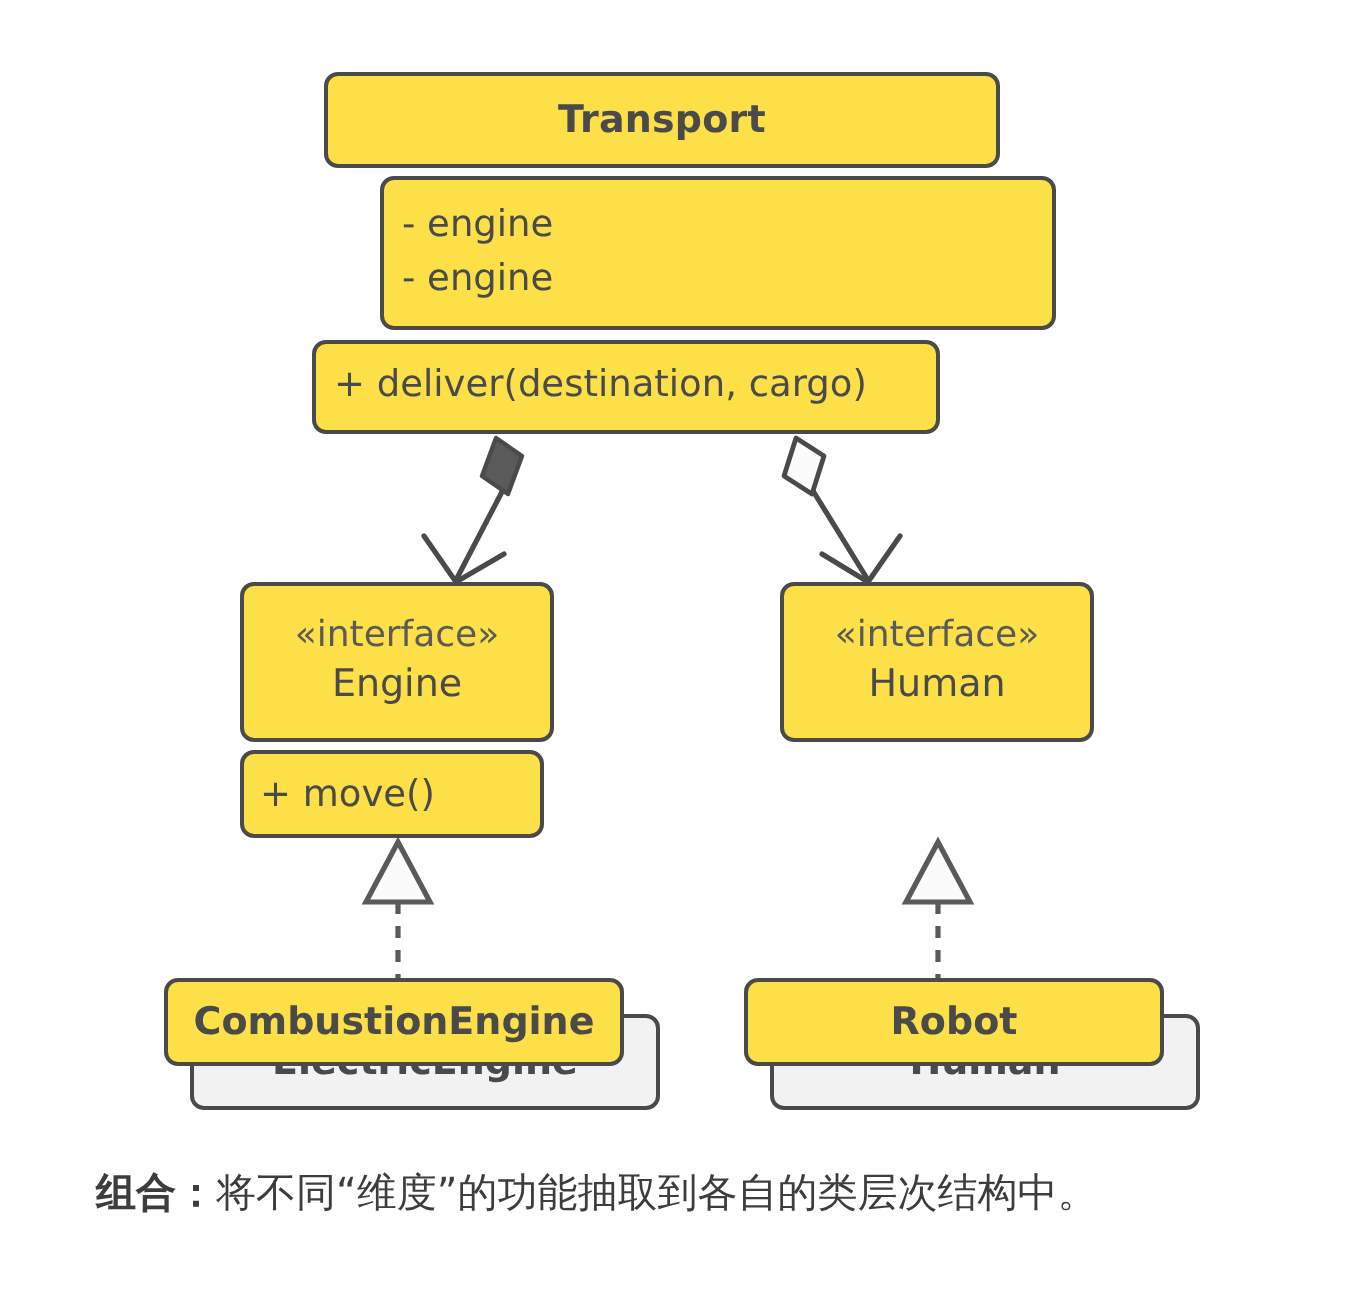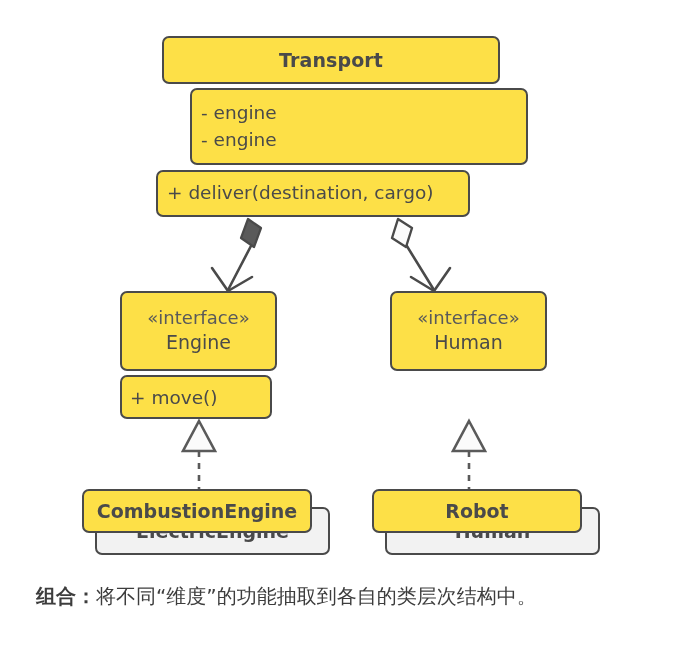--- a/index.html
+++ b/index.html
@@ -88,21 +88,21 @@
     left: 0; top: 0;
     width: 681px;
     height: 648px;
     z-index: 2;
     pointer-events: none;
   }
 
   
   #caption {
     position: absolute;
-    left: 36px;
+    left: 48px;
     top: 583px;
     width: 620px;
     font-size: 20px;
     color: #3d3d3d;
     white-space: nowrap;
     line-height: 1.3;
   }
   #caption .cap-label {
     font-weight: bold;
   }

